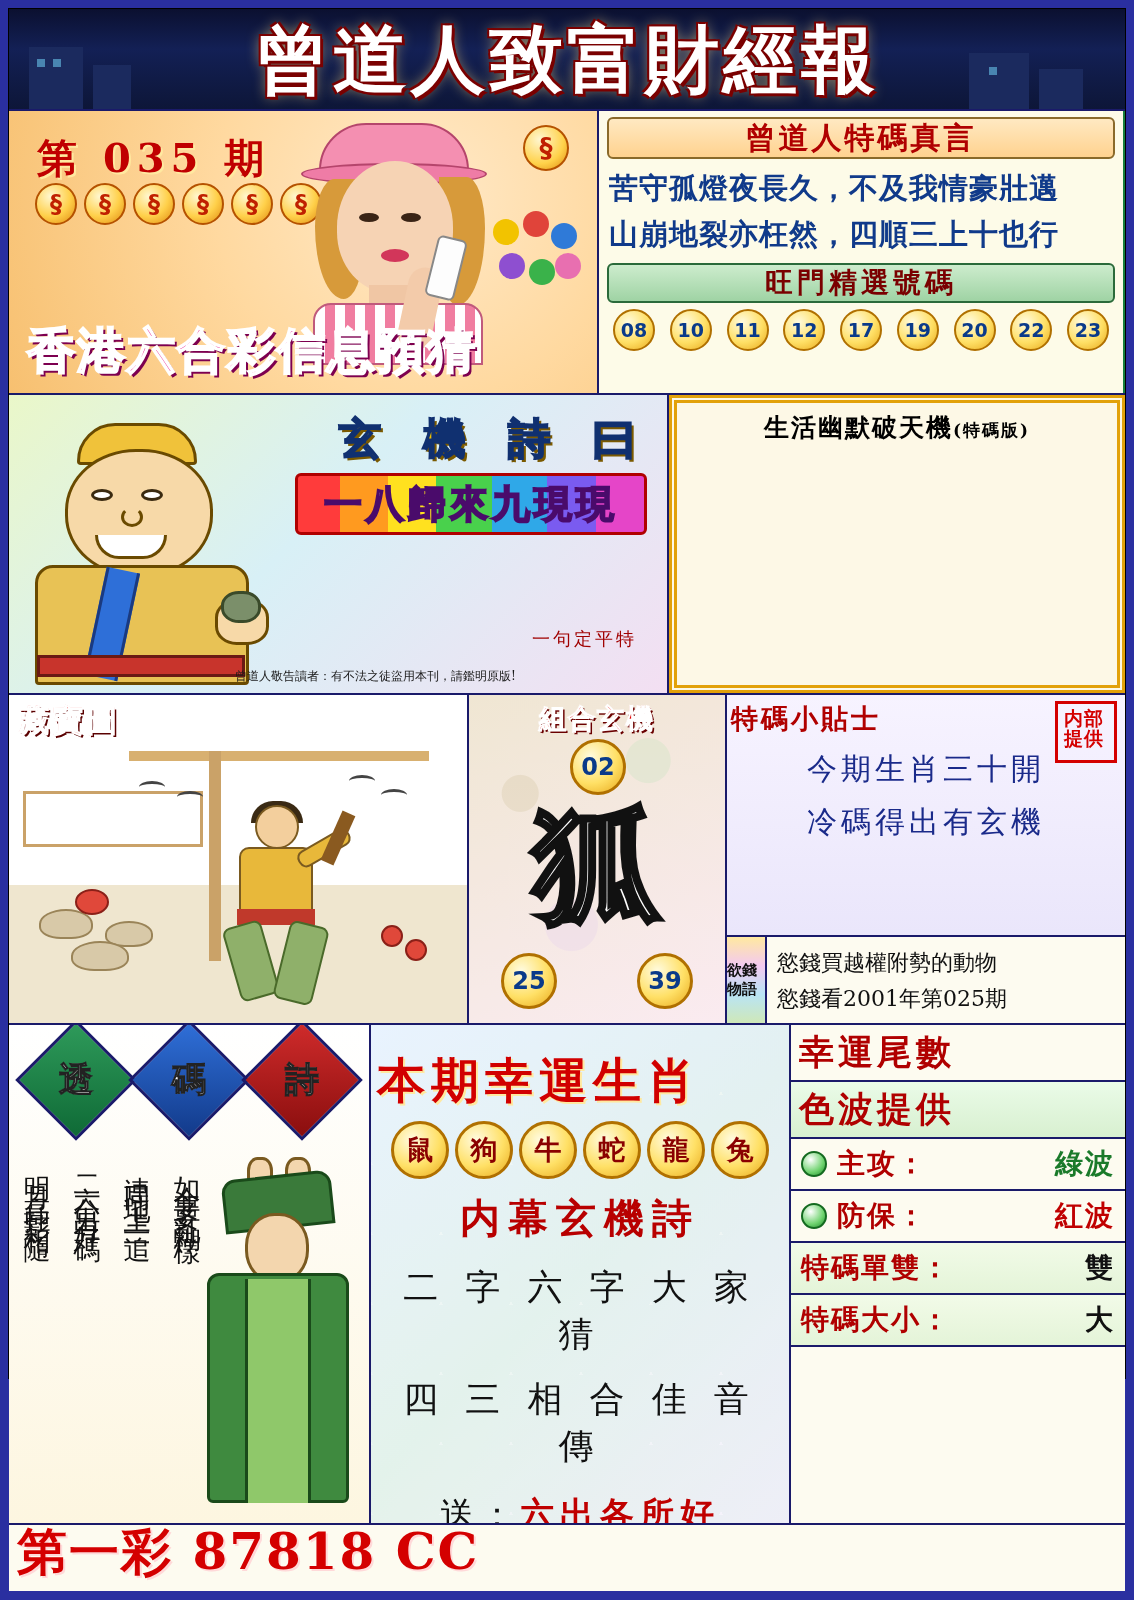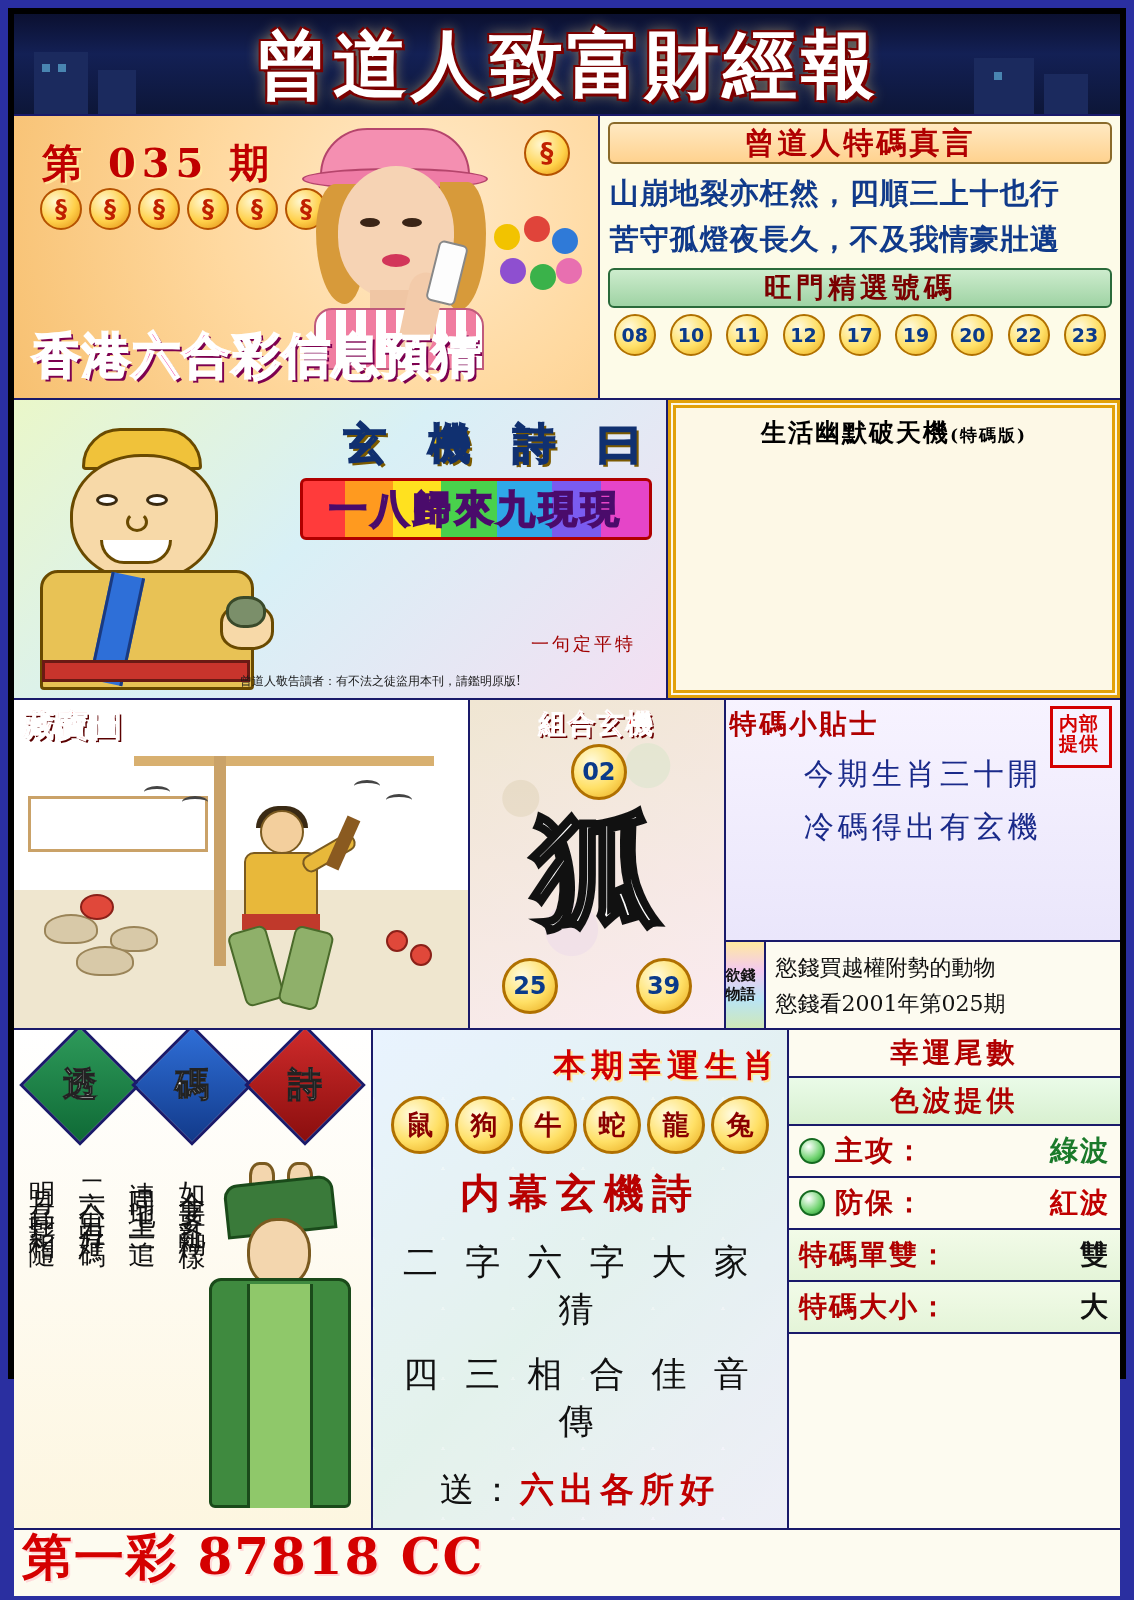--- a/index.html
+++ b/index.html
@@ -10,22 +10,22 @@
     font-family:"DejaVu Sans", sans-serif;
     overflow:hidden;
   }
   .page {
     position:relative; width:1134px; height:1600px;
     background:#2a2fa0;
     padding:8px;
   }
   .inner {
     position:relative; width:1118px; height:1371px;
-    background:#7dd3fc;
-    border:6px solid #000000;
+    background:#15803d;
+    border:1px solid #000000;
   }
 
   
   .masthead {
     position:relative; height:100px;
     background:linear-gradient(180deg,#0b1030 0%,#132055 40%,#0d1638 100%);
     overflow:hidden;
   }
   .sky-bldg { position:absolute; bottom:0; background:#1b2a5e; }
   .sky-win { position:absolute; background:#6fd0f5; opacity:.55; }
@@ -324,23 +324,23 @@
     padding:6px 6px;
     overflow:hidden;
   }
   .c5-poly { position:absolute; inset:0; opacity:.45;
     background:
       linear-gradient(60deg, rgba(255,255,255,.9) 0 2px, transparent 2px) 0 0/70px 70px,
       linear-gradient(-60deg, rgba(255,255,255,.9) 0 2px, transparent 2px) 0 0/70px 70px,
       linear-gradient(180deg,#e8f2ff,#eaf7ee);
   }
   .c5-h1 {
-    position:relative; text-align:right;
-    font-family:"DejaVu Serif", serif; font-weight:bold; font-size:32px;
-    color:#d10000; letter-spacing:6px; margin-top:8px;
+    position:relative; text-align:left;
+    font-family:"DejaVu Serif", serif; font-weight:bold; font-size:48px;
+    color:#d10000; letter-spacing:6px; margin-top:18px;
     text-shadow:2px 2px 0 #ffe9a0;
   }
   .zodiac-row { position:relative; display:flex; justify-content:center; gap:6px; margin-top:8px; }
   .zod {
     width:58px; height:58px; border-radius:50%;
     background:radial-gradient(circle at 35% 30%,#fffbe0,#ffe066 55%,#e8a81a 100%);
     border:3px solid #b07000; display:flex; align-items:center; justify-content:center;
     font-family:"DejaVu Serif", serif; font-weight:bold; font-size:27px; color:#8a0000;
   }
   .c5-h2 {
@@ -354,22 +354,22 @@
   }
   .c5-send {
     position:relative; text-align:center; margin-top:22px;
     font-family:"DejaVu Serif", serif; font-size:34px; color:#111; letter-spacing:6px;
   }
   .c5-send b { color:#c00000; }
 
   .right5 { width:334px; background:#fdfbf0; display:flex; flex-direction:column; }
   .r5-cell { border-bottom:2px solid #1a1a6a; padding:4px 8px; }
   .r5-title {
-    text-align:center; font-family:Liberation Mono, monospace; font-weight:bold;
-    font-size:28px; color:#b00000; letter-spacing:4px;
+    font-family:Liberation Mono, monospace; font-weight:bold;
+    font-size:35px; color:#b00000; letter-spacing:4px;
   }
   .r5-tails {
     text-align:center; font-family:"DejaVu Serif", serif; font-weight:bold;
     font-size:42px; color:#c00000; letter-spacing:10px; margin:2px 0 4px;
   }
   .r5-bo { background:linear-gradient(180deg,#eafbe8,#d8f0d0); }
   .r5-row { display:flex; align-items:center; gap:10px; padding:6px 10px; border-bottom:2px solid #1a1a6a; }
   .r5-row .b {
     width:26px; height:26px; border-radius:50%;
     background:radial-gradient(circle at 35% 30%,#fff,#ffd24a 60%,#e08a10);
@@ -450,22 +450,22 @@
         <div class="dot" style="left:6px;top:34px;background:#8e4fd0"></div>
         <div class="dot" style="left:36px;top:40px;background:#3ab24a"></div>
         <div class="dot" style="left:62px;top:34px;background:#e86fb0"></div>
       </div>
       <div class="b2-sub">香港六合彩信息預猜</div>
     </div>
 
     <div class="b2-right">
       <div class="title-pill">曾道人特碼真言</div>
       <div class="poem-lines">
+        <div class="poem-line">苦守孤燈夜長久，不及我情豪壯邁</div>
         <div class="poem-line">山崩地裂亦枉然，四順三上十也行</div>
-        <div class="poem-line">苦守孤燈夜長久，不及我情豪壯邁</div>
       </div>
       <div class="green-pill">旺門精選號碼</div>
       <div class="num-row">
         <div class="num-ball">08</div>
         <div class="num-ball">10</div>
         <div class="num-ball">11</div>
         <div class="num-ball">12</div>
         <div class="num-ball">17</div>
         <div class="num-ball">19</div>
         <div class="num-ball">20</div>

